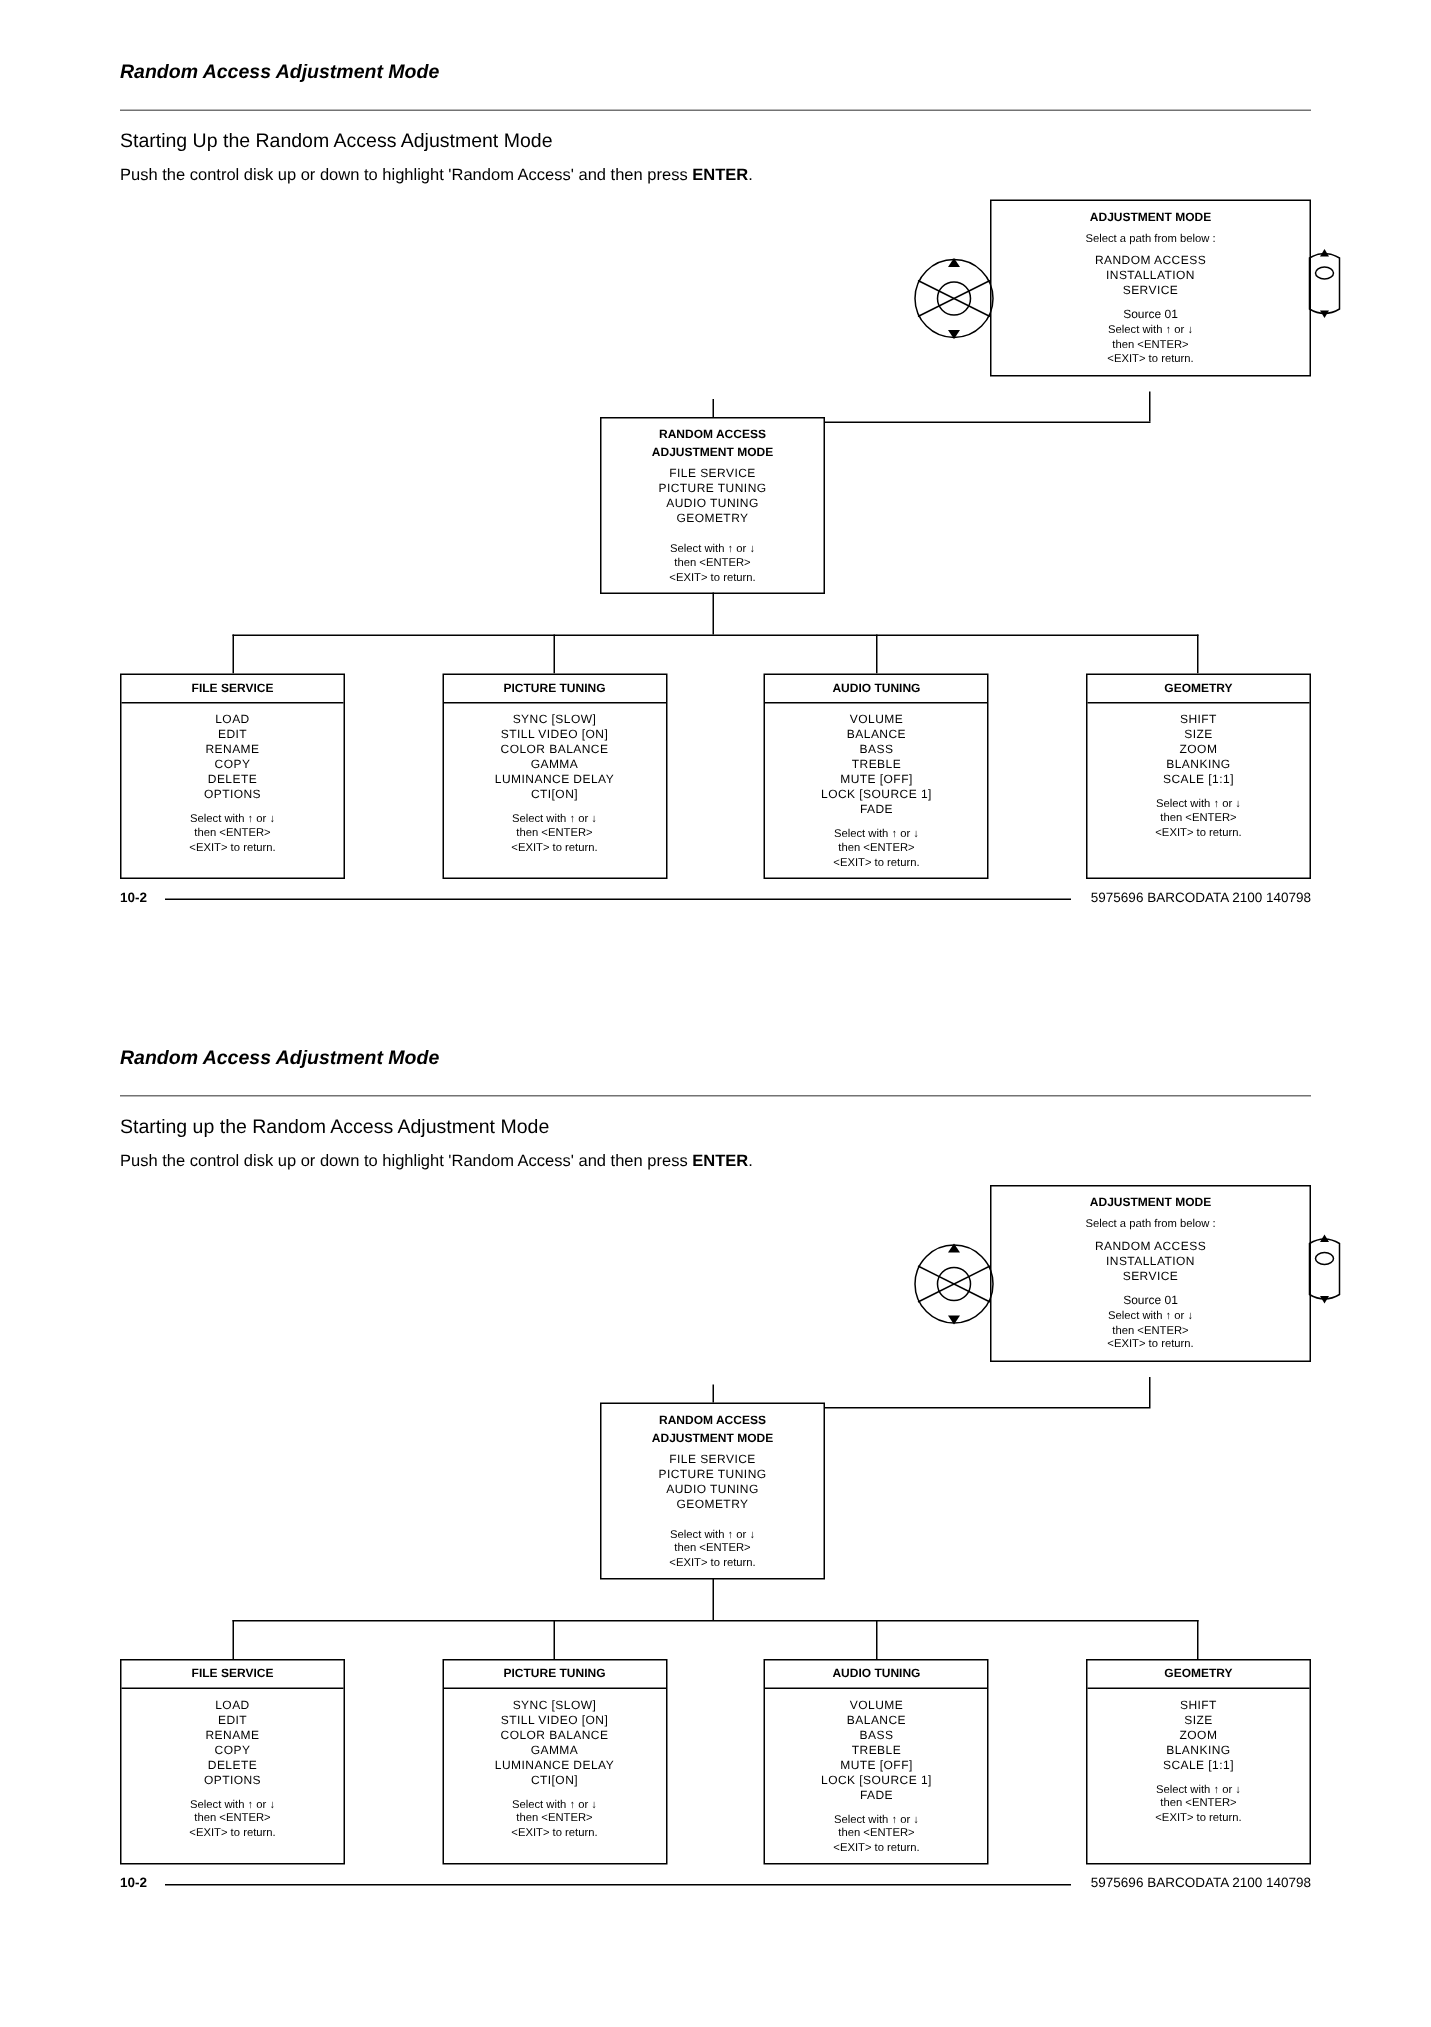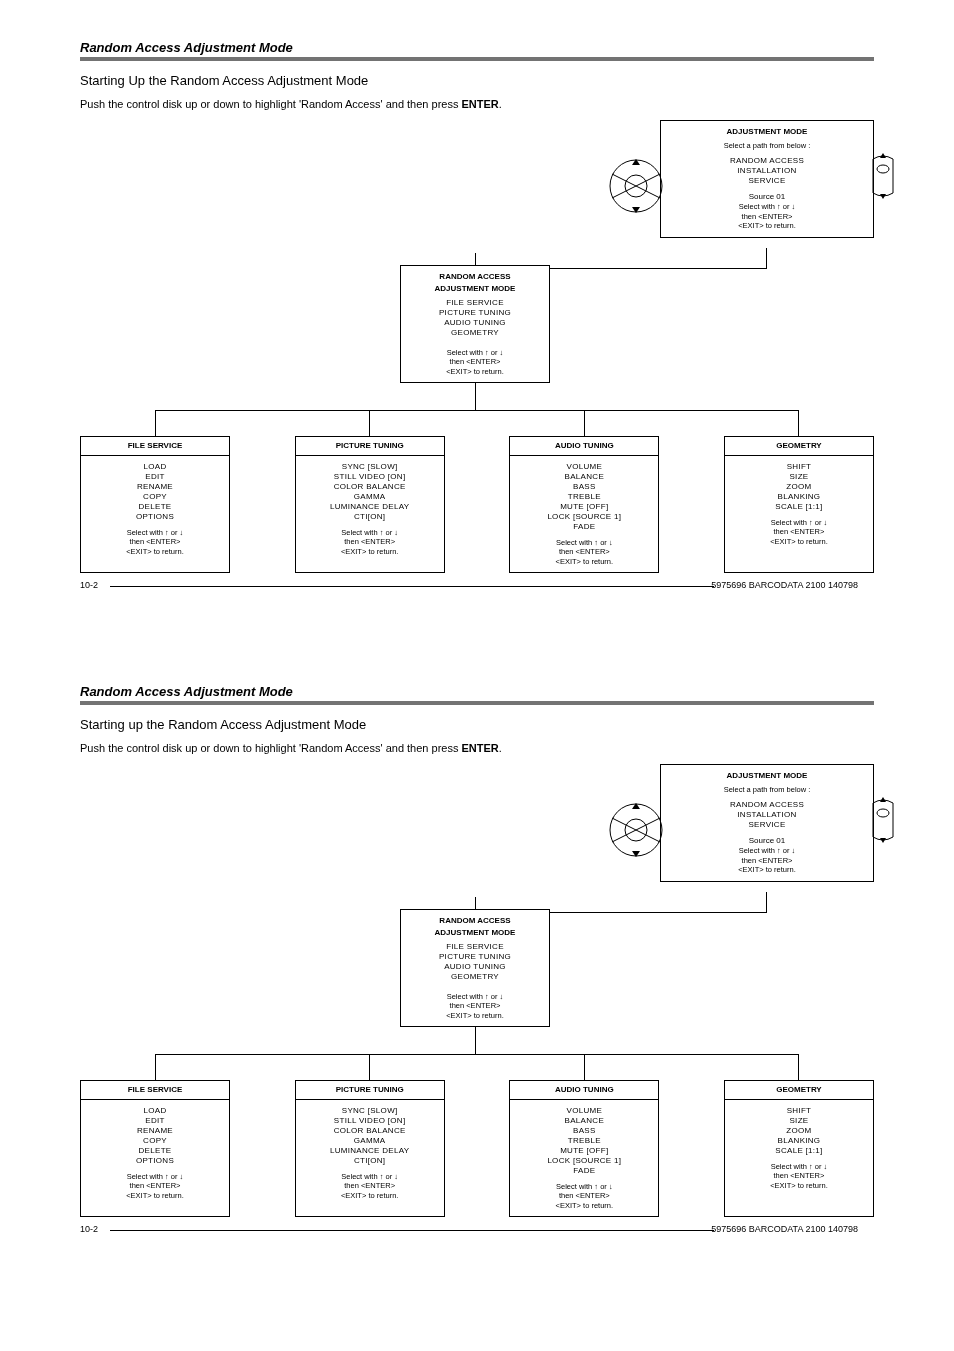--- a/index.html
+++ b/index.html
@@ -13,22 +13,22 @@
   .page {
     width: 954px;
     box-sizing: border-box;
     padding: 40px 80px 30px 80px;
     position: relative;
   }
   .page-header {
     font-style: italic;
     font-weight: bold;
     font-size: 13px;
-    border-bottom: 4px solid #737373;
-    padding-bottom: 2px;
+    border-bottom: 1px solid #737373;
+    padding-bottom: 18px;
     margin-bottom: 12px;
   }
   .section-title {
     font-weight: normal;
     font-size: 13px;
     margin-bottom: 10px;
   }
   .intro-line {
     font-size: 11px;
     margin-bottom: 10px;
@@ -169,24 +169,25 @@
     left: 30px;
     right: 160px;
     height: 1px;
     background: #000;
   }
   .page-footer .pn {
     position: absolute;
     left: 0;
     top: 0;
     font-size: 9px;
+    font-weight: bold;
   }
   .page-footer .code {
     position: absolute;
-    right: 16px;
+    right: 0;
     top: 0;
     font-size: 9px;
   }
 </style>
 </head>
 <body>
 
 <div class="page">
 
   <div class="page-header">Random Access Adjustment Mode</div>

